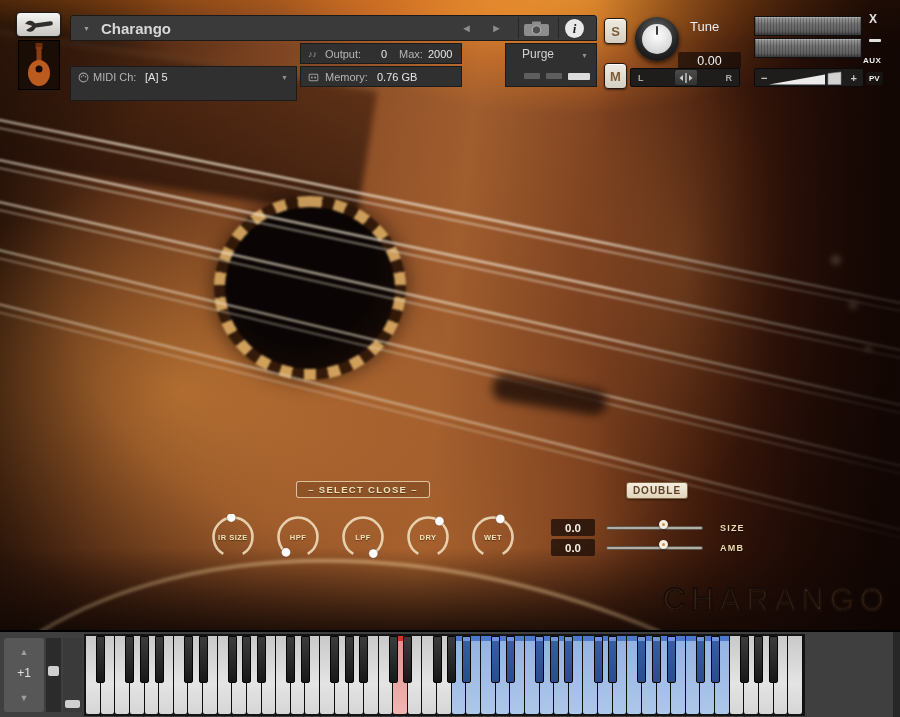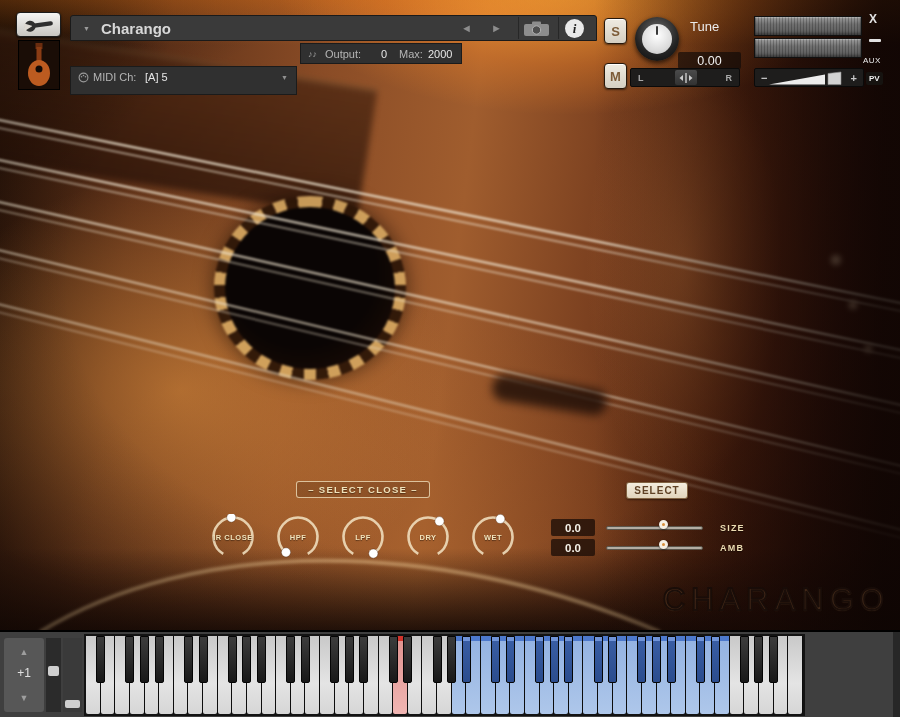--- a/index.html
+++ b/index.html
@@ -80,21 +80,21 @@
   .hbar .endlbl{position:absolute;top:4px;font-size:9px;font-weight:bold;color:#a8a8a8;}
   .pan-handle{position:absolute;left:44px;top:1px;bottom:1px;width:22px;border-radius:2px;
     background:linear-gradient(180deg,#4b4b4b,#323232);display:flex;align-items:center;justify-content:center;}
   .meter{left:754px;width:108px;height:20px;border:1px solid #101010;
     background:repeating-linear-gradient(90deg, rgba(0,0,0,.22) 0 1px, rgba(0,0,0,0) 1px 3px),
     linear-gradient(180deg,#9d9d9d,#707070 40%,#5a5a5a);
     box-shadow:inset 0 1px 1px rgba(255,255,255,.25), inset 0 -2px 3px rgba(0,0,0,.35);}
   .vol-sign{position:absolute;top:3px;font-size:11px;font-weight:bold;color:#c8c8c8;}
   .win-x{left:869px;top:12px;font-size:12px;font-weight:bold;color:#e2e2e2;}
   .win-min{left:869px;top:39px;width:12px;height:3px;background:#e2e2e2;border-radius:1px;}
-  .aux{left:863px;top:56px;font-size:8px;font-weight:normal;color:#eee;letter-spacing:.5px;}
+  .aux{left:863px;top:56px;font-size:8px;font-weight:bold;color:#eee;letter-spacing:.5px;}
   .pv{left:866px;top:72px;padding:2px 3px;background:#161310;border-radius:2px;font-size:8px;font-weight:bold;color:#eee;}
 
   
   .selrev{left:296px;top:481px;width:134px;height:17px;border:1px solid rgba(240,222,186,.8);border-radius:3px;
     background:rgba(40,20,10,.18);color:#f0e2ba;font-size:9.5px;font-weight:bold;letter-spacing:1.3px;
     display:flex;align-items:center;justify-content:center;text-shadow:0 1px 1px rgba(0,0,0,.4);}
   .dbl{left:626px;top:482px;width:62px;height:17px;border:1px solid rgba(118,84,50,.9);border-radius:3px;
     background:linear-gradient(180deg,#f4edde,#e1d4bc);color:#5f4226;font-size:10px;font-weight:bold;letter-spacing:1px;
     display:flex;align-items:center;justify-content:center;box-shadow:0 1px 2px rgba(0,0,0,.4);}
   .knob{position:absolute;width:46px;height:46px;}
@@ -201,40 +201,56 @@
     <div class="sep" style="left:447px;"></div>
     <svg class="abs" style="left:452px;top:5px;" width="28" height="16" viewBox="0 0 28 16">
       <rect x="1" y="3" width="25" height="12" rx="2" fill="#8d8d8d"></rect>
       <rect x="9" y="0.5" width="9" height="4" rx="1" fill="#8d8d8d"></rect>
       <circle cx="13.5" cy="9" r="4.2" fill="#4e4e4e" stroke="#b5b5b5" stroke-width="1"></circle>
     </svg>
     <div class="sep" style="left:487px;"></div>
     <div class="infocirc">i</div>
   </div>
 
-  <div class="abs hrow" style="left:70px;top:66px;width:227px;height:29px;">
+  <div class="abs hrow" style="left:70px;top:66px;width:227px;height:35px;">
     <svg class="rowicon" style="top:5px;" width="11" height="11" viewBox="0 0 14 14">
       <circle cx="7" cy="7" r="5.6" fill="none" stroke="#9a9a9a" stroke-width="1.4"></circle>
       <circle cx="4.5" cy="6" r="1" fill="#9a9a9a"></circle>
         <circle cx="7" cy="4.5" r="1" fill="#9a9a9a"></circle>
         <circle cx="9.5" cy="6" r="1" fill="#9a9a9a"></circle>
     </svg>
     <span class="lbl" style="left:22px;">MIDI Ch:</span>
     <span class="val" style="left:74px;">[A] 5</span>
     <span class="dd">▼</span>
   </div>
 
   <div class="abs hrow" style="left:300px;top:43px;width:162px;height:21px;">
     <span class="rowicon" style="font-size:9px;top:5px;">♪♪</span>
     <span class="lbl" style="left:24px;">Output:</span>
     <span class="val" style="left:80px;">0</span>
     <span class="lbl" style="left:98px;">Max:</span>
     <span class="val" style="left:127px;">2000</span>
   </div>
-
+  <div class="abs hrow" style="left:300px;top:66px;width:162px;height:21px;">
+    <svg class="rowicon" style="top:5px;" width="11" height="11" viewBox="0 0 14 14">
+      <rect x="1.5" y="3" width="11" height="8" rx="1" fill="none" stroke="#9a9a9a" stroke-width="1.3"></rect>
+      <circle cx="5" cy="7" r="1.3" fill="#9a9a9a"></circle>
+        <circle cx="9" cy="7" r="1.3" fill="#9a9a9a"></circle>
+    </svg>
+    <span class="lbl" style="left:24px;">Memory:</span>
+    <span class="val" style="left:76px;">0.76 GB</span>
+  </div>
+
+  <div class="abs hrow" style="left:505px;top:43px;width:92px;height:44px;">
+    <span class="val" style="left:16px;top:3px;font-size:12px;font-weight:normal;color:#d2d2d2;">Purge</span>
+    <span class="dd" style="top:8px;">▼</span>
+    <div class="purge-bar" style="left:18px;top:29px;width:16px;height:6px;background:#5e5e5e;"></div>
+    <div class="purge-bar" style="left:40px;top:29px;width:16px;height:6px;background:#5e5e5e;"></div>
+    <div class="purge-bar" style="left:62px;top:28.5px;width:22px;height:7px;background:#dcdcdc;"></div>
+  </div>
 
   <div class="abs sm-btn" style="left:604px;top:18px;">S</div>
   <div class="abs sm-btn" style="left:604px;top:63px;">M</div>
   <div class="abs tuneknob">
     <div class="tunecap">
         <div class="tuneptr"></div>
       </div>
   </div>
   <span class="abs tune-lbl">Tune</span>
   <div class="abs tune-strip">0.00</div>
@@ -266,39 +282,39 @@
   <span class="abs win-x">X</span>
   <div class="abs win-min"></div>
   <span class="abs aux">AUX</span>
   <span class="abs pv">PV</span>
 
   <div class="abs selrev">– SELECT CLOSE –</div>
   <div class="abs" id="knob-row" style="left:0;top:0;width:900px;height:630px;pointer-events:none;">
       <div class="knob" style="left: 210px; top: 514px; pointer-events: auto;"><svg width="46" height="46">
           <path d="M 13.250000000000002 39.887495373796554 A 19.5 19.5 0 1 1 32.75 39.887495373796554" fill="none" stroke="rgba(243,228,196,0.85)" stroke-width="2.6"></path>
           <circle cx="21.300463016420665" cy="3.574203387210961" r="4.6" fill="#ffffff" stroke="rgba(60,30,10,0.35)" stroke-width="1"></circle>
-        </svg><span class="knob-label">IR CLOSE</span></div>
+        </svg><span class="knob-label">IR SIZE</span></div>
       <div class="knob" style="left: 275px; top: 514px; pointer-events: auto;"><svg width="46" height="46">
           <path d="M 13.250000000000002 39.887495373796554 A 19.5 19.5 0 1 1 32.75 39.887495373796554" fill="none" stroke="rgba(243,228,196,0.85)" stroke-width="2.6"></path>
           <circle cx="10.99460123114966" cy="38.36620969533108" r="4.6" fill="#ffffff" stroke="rgba(60,30,10,0.35)" stroke-width="1"></circle>
         </svg><span class="knob-label">HPF</span></div>
       <div class="knob" style="left: 340px; top: 514px; pointer-events: auto;"><svg width="46" height="46">
           <path d="M 13.250000000000002 39.887495373796554 A 19.5 19.5 0 1 1 32.75 39.887495373796554" fill="none" stroke="rgba(243,228,196,0.85)" stroke-width="2.6"></path>
           <circle cx="33.3334256525475" cy="39.536937875050306" r="4.6" fill="#ffffff" stroke="rgba(60,30,10,0.35)" stroke-width="1"></circle>
         </svg><span class="knob-label">LPF</span></div>
       <div class="knob" style="left: 405px; top: 514px; pointer-events: auto;"><svg width="46" height="46">
           <path d="M 13.250000000000002 39.887495373796554 A 19.5 19.5 0 1 1 32.75 39.887495373796554" fill="none" stroke="rgba(243,228,196,0.85)" stroke-width="2.6"></path>
           <circle cx="34.46181241970323" cy="7.224168609688524" r="4.6" fill="#ffffff" stroke="rgba(60,30,10,0.35)" stroke-width="1"></circle>
         </svg><span class="knob-label">DRY</span></div>
       <div class="knob" style="left: 470px; top: 514px; pointer-events: auto;"><svg width="46" height="46">
           <path d="M 13.250000000000002 39.887495373796554 A 19.5 19.5 0 1 1 32.75 39.887495373796554" fill="none" stroke="rgba(243,228,196,0.85)" stroke-width="2.6"></path>
           <circle cx="30.304828571610283" cy="4.919914835947644" r="4.6" fill="#ffffff" stroke="rgba(60,30,10,0.35)" stroke-width="1"></circle>
         </svg><span class="knob-label">WET</span></div>
     </div>
-  <div class="abs dbl">SELECT</div>
+  <div class="abs dbl">DOUBLE</div>
 
   <div class="mixrow" style="top:519px;">
     <div class="mixval">0.0</div>
     <div class="mixslider">
       <div class="mixtrack"></div>
       <div class="mixhandle" style="left: calc(62% - 7px);"></div>
     </div>
     <span class="mixlabel">SIZE</span>
   </div>
   <div class="mixrow" style="top:539px;">

